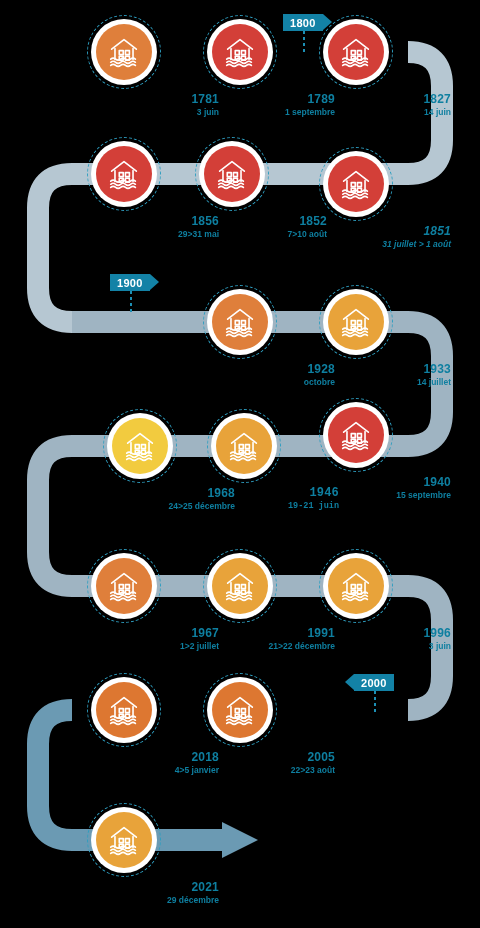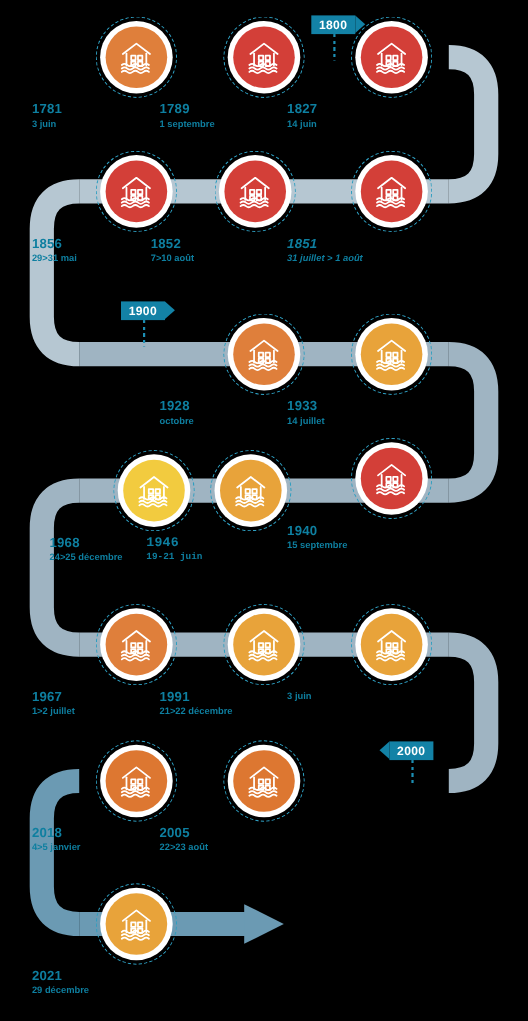--- a/index.html
+++ b/index.html
@@ -31,21 +31,21 @@
     border-radius: 50%;
     display: flex; align-items: center; justify-content: center;
   }
   .node .colordisc svg { width: 38px; height: 38px; display: block; }
 
   .node .caption {
     position: absolute;
     top: 78px; left: 50%;
     transform: translateX(-50%);
     width: 190px;
-    text-align: left;
+    text-align: right;
     white-space: nowrap;
     line-height: 1.15;
   }
   .node .year {
     font-size: 12px; font-weight: bold; color: #0e7fa0;
     letter-spacing: .2px;
   }
   .node .date {
     font-size: 8.5px; font-weight: bold; color: #0e7fa0;
     margin-top: 1px;
@@ -214,21 +214,21 @@
   <path d="M6 34.1 q2.6 -2.2 5.2 0 t5.2 0 t5.2 0 t5.2 0 t5.2 0"></path>
 </svg>
         </div>
       </div>
       <div class="caption">
         <div class="year">1827</div>
         <div class="date">14 juin</div>
       </div>
     </div>
 
-  <div class="node" style="left:356px; top:174px;font-style:italic;">
+  <div class="node" style="left:356px; top:184px;font-style:italic;">
       <div class="ringwrap">
         <div class="dashring"></div>
         <div class="whitedisc"></div>
         <div class="colordisc" style="background:#d33f38">
 <svg viewBox="0 0 40 40" fill="none" stroke="#ffffff" stroke-width="1.7" stroke-linecap="round" stroke-linejoin="round">
   <path d="M7 17 L20 7 L33 17"></path>
   <path d="M10.5 16.5 V28"></path>
   <path d="M29.5 16.5 V28"></path>
   <rect x="15" y="18.5" width="4.2" height="4.2"></rect>
   <rect x="21.5" y="18.5" width="4.2" height="4.2"></rect>
@@ -360,21 +360,21 @@
   <path d="M6 30.8 q2.6 -2.2 5.2 0 t5.2 0 t5.2 0 t5.2 0 t5.2 0"></path>
   <path d="M6 34.1 q2.6 -2.2 5.2 0 t5.2 0 t5.2 0 t5.2 0 t5.2 0"></path>
 </svg>
         </div>
       </div>
       <div class="caption">
         <div class="year">1940</div>
         <div class="date">15 septembre</div>
       </div>
     </div>
-  <div class="node" style="left:228px; top:446px;font-family:Liberation Mono, monospace;">
+  <div class="node" style="left:244px; top:446px;font-family:Liberation Mono, monospace;">
       <div class="ringwrap">
         <div class="dashring"></div>
         <div class="whitedisc"></div>
         <div class="colordisc" style="background:#e8a33a">
 <svg viewBox="0 0 40 40" fill="none" stroke="#ffffff" stroke-width="1.7" stroke-linecap="round" stroke-linejoin="round">
   <path d="M7 17 L20 7 L33 17"></path>
   <path d="M10.5 16.5 V28"></path>
   <path d="M29.5 16.5 V28"></path>
   <rect x="15" y="18.5" width="4.2" height="4.2"></rect>
   <rect x="21.5" y="18.5" width="4.2" height="4.2"></rect>
@@ -477,20 +477,21 @@
   <rect x="21.5" y="18.5" width="4.2" height="4.2"></rect>
   <rect x="15" y="24.3" width="4.2" height="4.2"></rect>
   <rect x="21.5" y="24.3" width="4.2" height="4.2"></rect>
   <path d="M6 27.5 q2.6 -2.2 5.2 0 t5.2 0 t5.2 0 t5.2 0 t5.2 0"></path>
   <path d="M6 30.8 q2.6 -2.2 5.2 0 t5.2 0 t5.2 0 t5.2 0 t5.2 0"></path>
   <path d="M6 34.1 q2.6 -2.2 5.2 0 t5.2 0 t5.2 0 t5.2 0 t5.2 0"></path>
 </svg>
         </div>
       </div>
       <div class="caption">
+        <div class="year">1996</div>
         <div class="date">3 juin</div>
       </div>
     </div>
 
   <div class="node" style="left:124px; top:710px;">
       <div class="ringwrap">
         <div class="dashring"></div>
         <div class="whitedisc"></div>
         <div class="colordisc" style="background:#dd7731">
 <svg viewBox="0 0 40 40" fill="none" stroke="#ffffff" stroke-width="1.7" stroke-linecap="round" stroke-linejoin="round">

